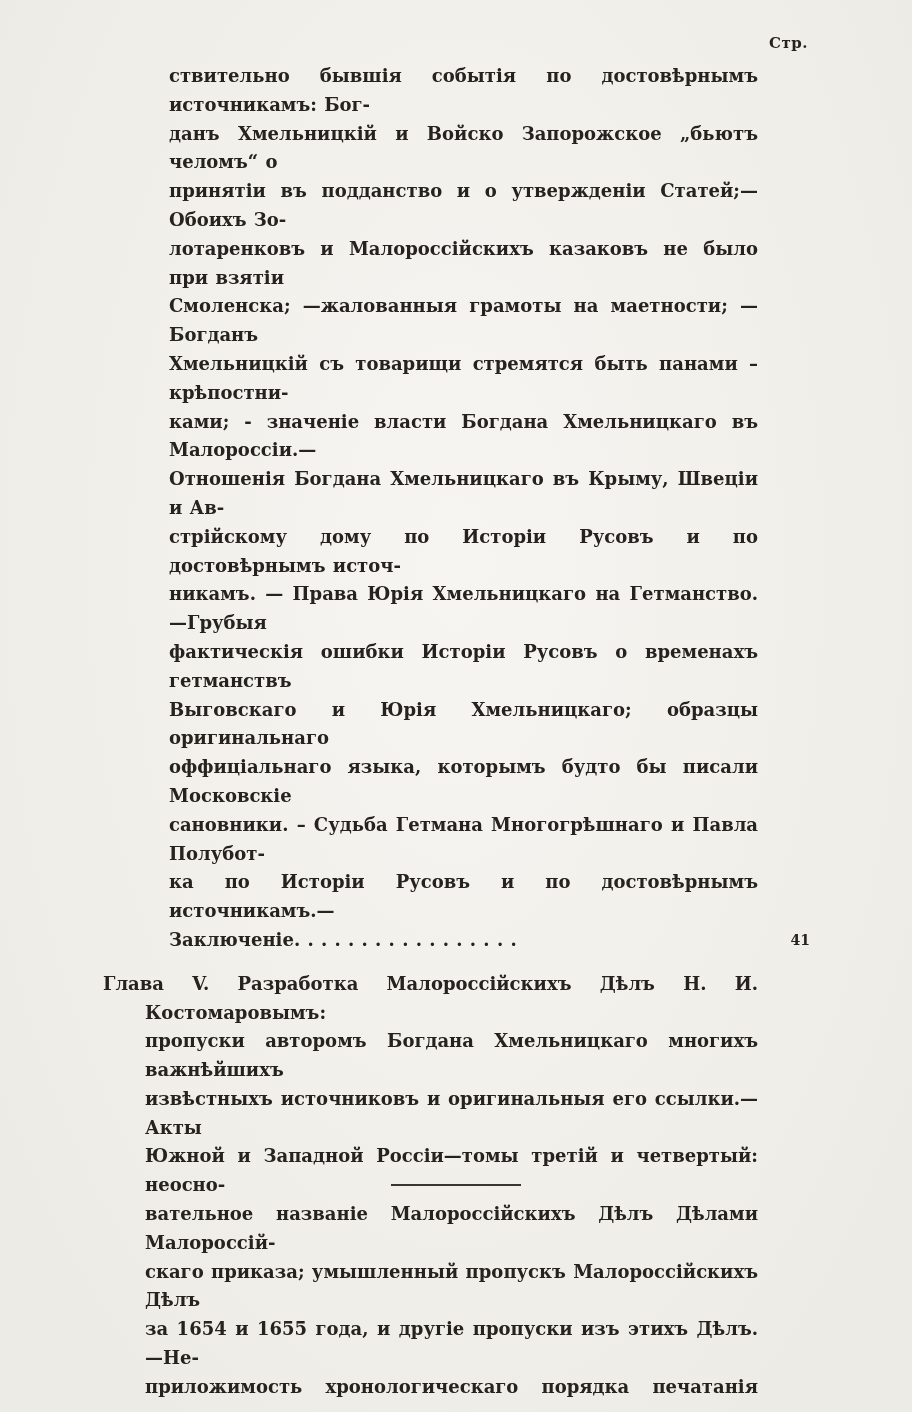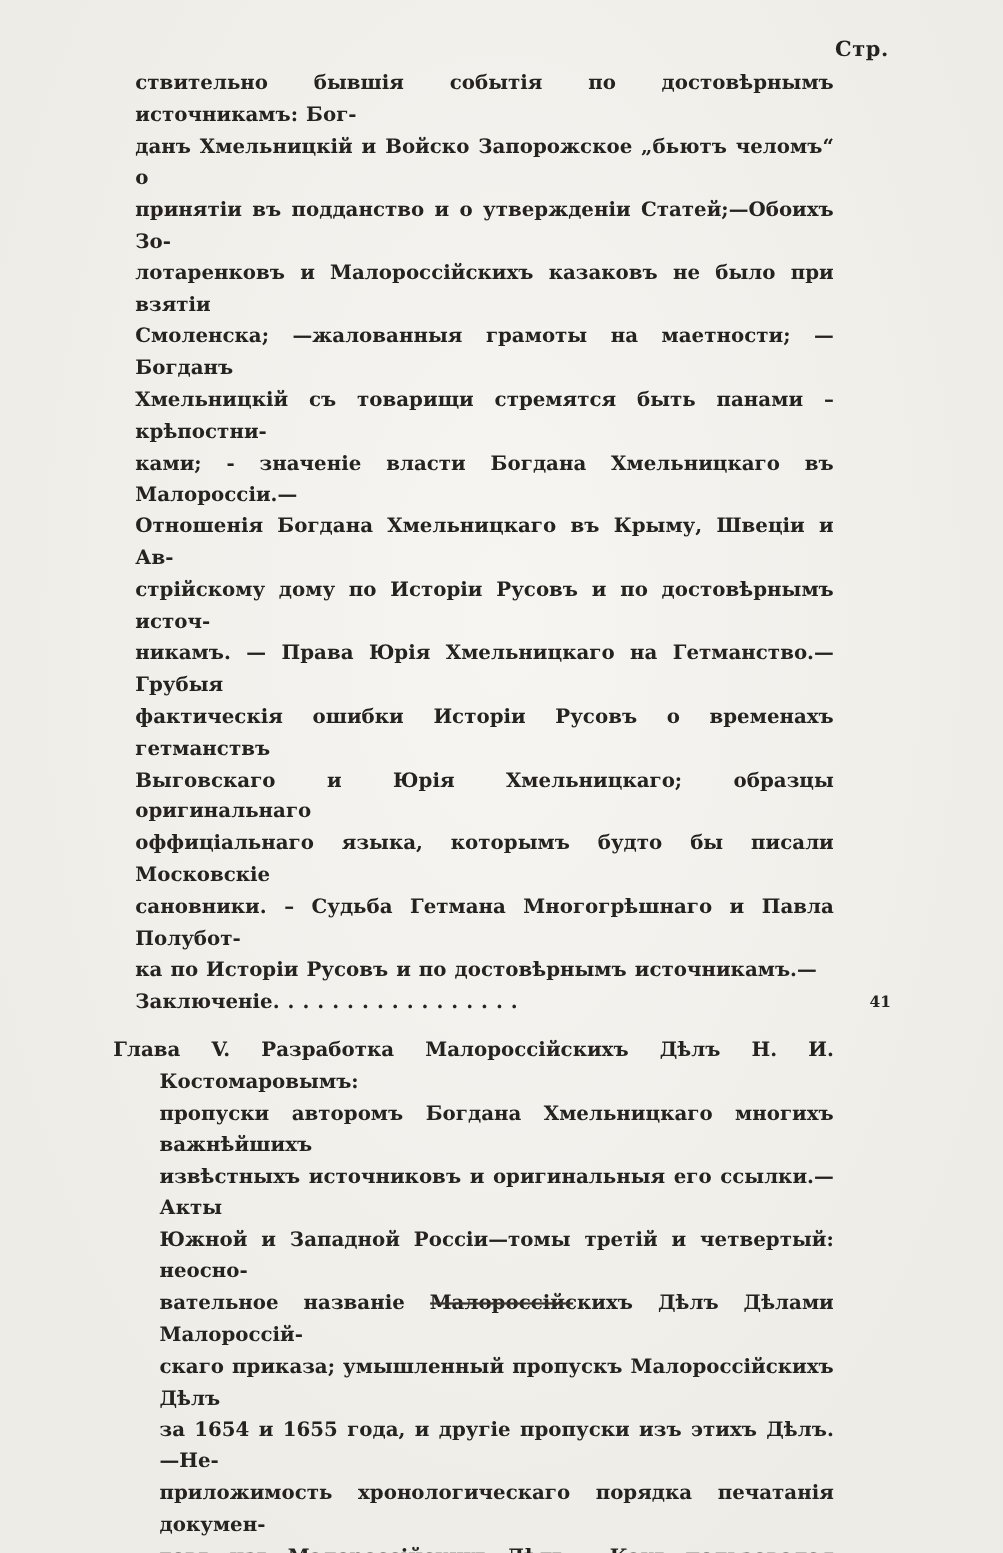--- a/index.html
+++ b/index.html
@@ -19,21 +19,21 @@
     width: 912px;
     height: 1412px;
     background:
       radial-gradient(ellipse at 50% 40%, rgba(255,255,255,0.35), rgba(0,0,0,0.02) 85%),
       #f2f0ea;
   }
   .str-header {
     position: absolute;
     top: 34px;
     right: 104px;
-    font-size: 19px;
+    font-size: 15px;
     font-weight: 700;
     letter-spacing: 0.5px;
   }
   .toc {
     position: absolute;
     left: 103px;
     top: 62px;
     width: 707px;
   }
   .entry {
@@ -45,21 +45,21 @@
   }
   .entry + .entry {
     margin-top: 15px;
   }
   .entry-text {
     white-space: pre-line;
     margin-right: 52px;
     word-spacing: 1px;
   }
   .entry.continuation .entry-text {
-    margin-left: 20px;
+    margin-left: 66px;
   }
   .entry.chapter .entry-text {
     padding-left: 42px;
     text-indent: -42px;
   }
   .entry-page {
     position: absolute;
     right: 0;
     bottom: 0;
     font-size: 14px;

